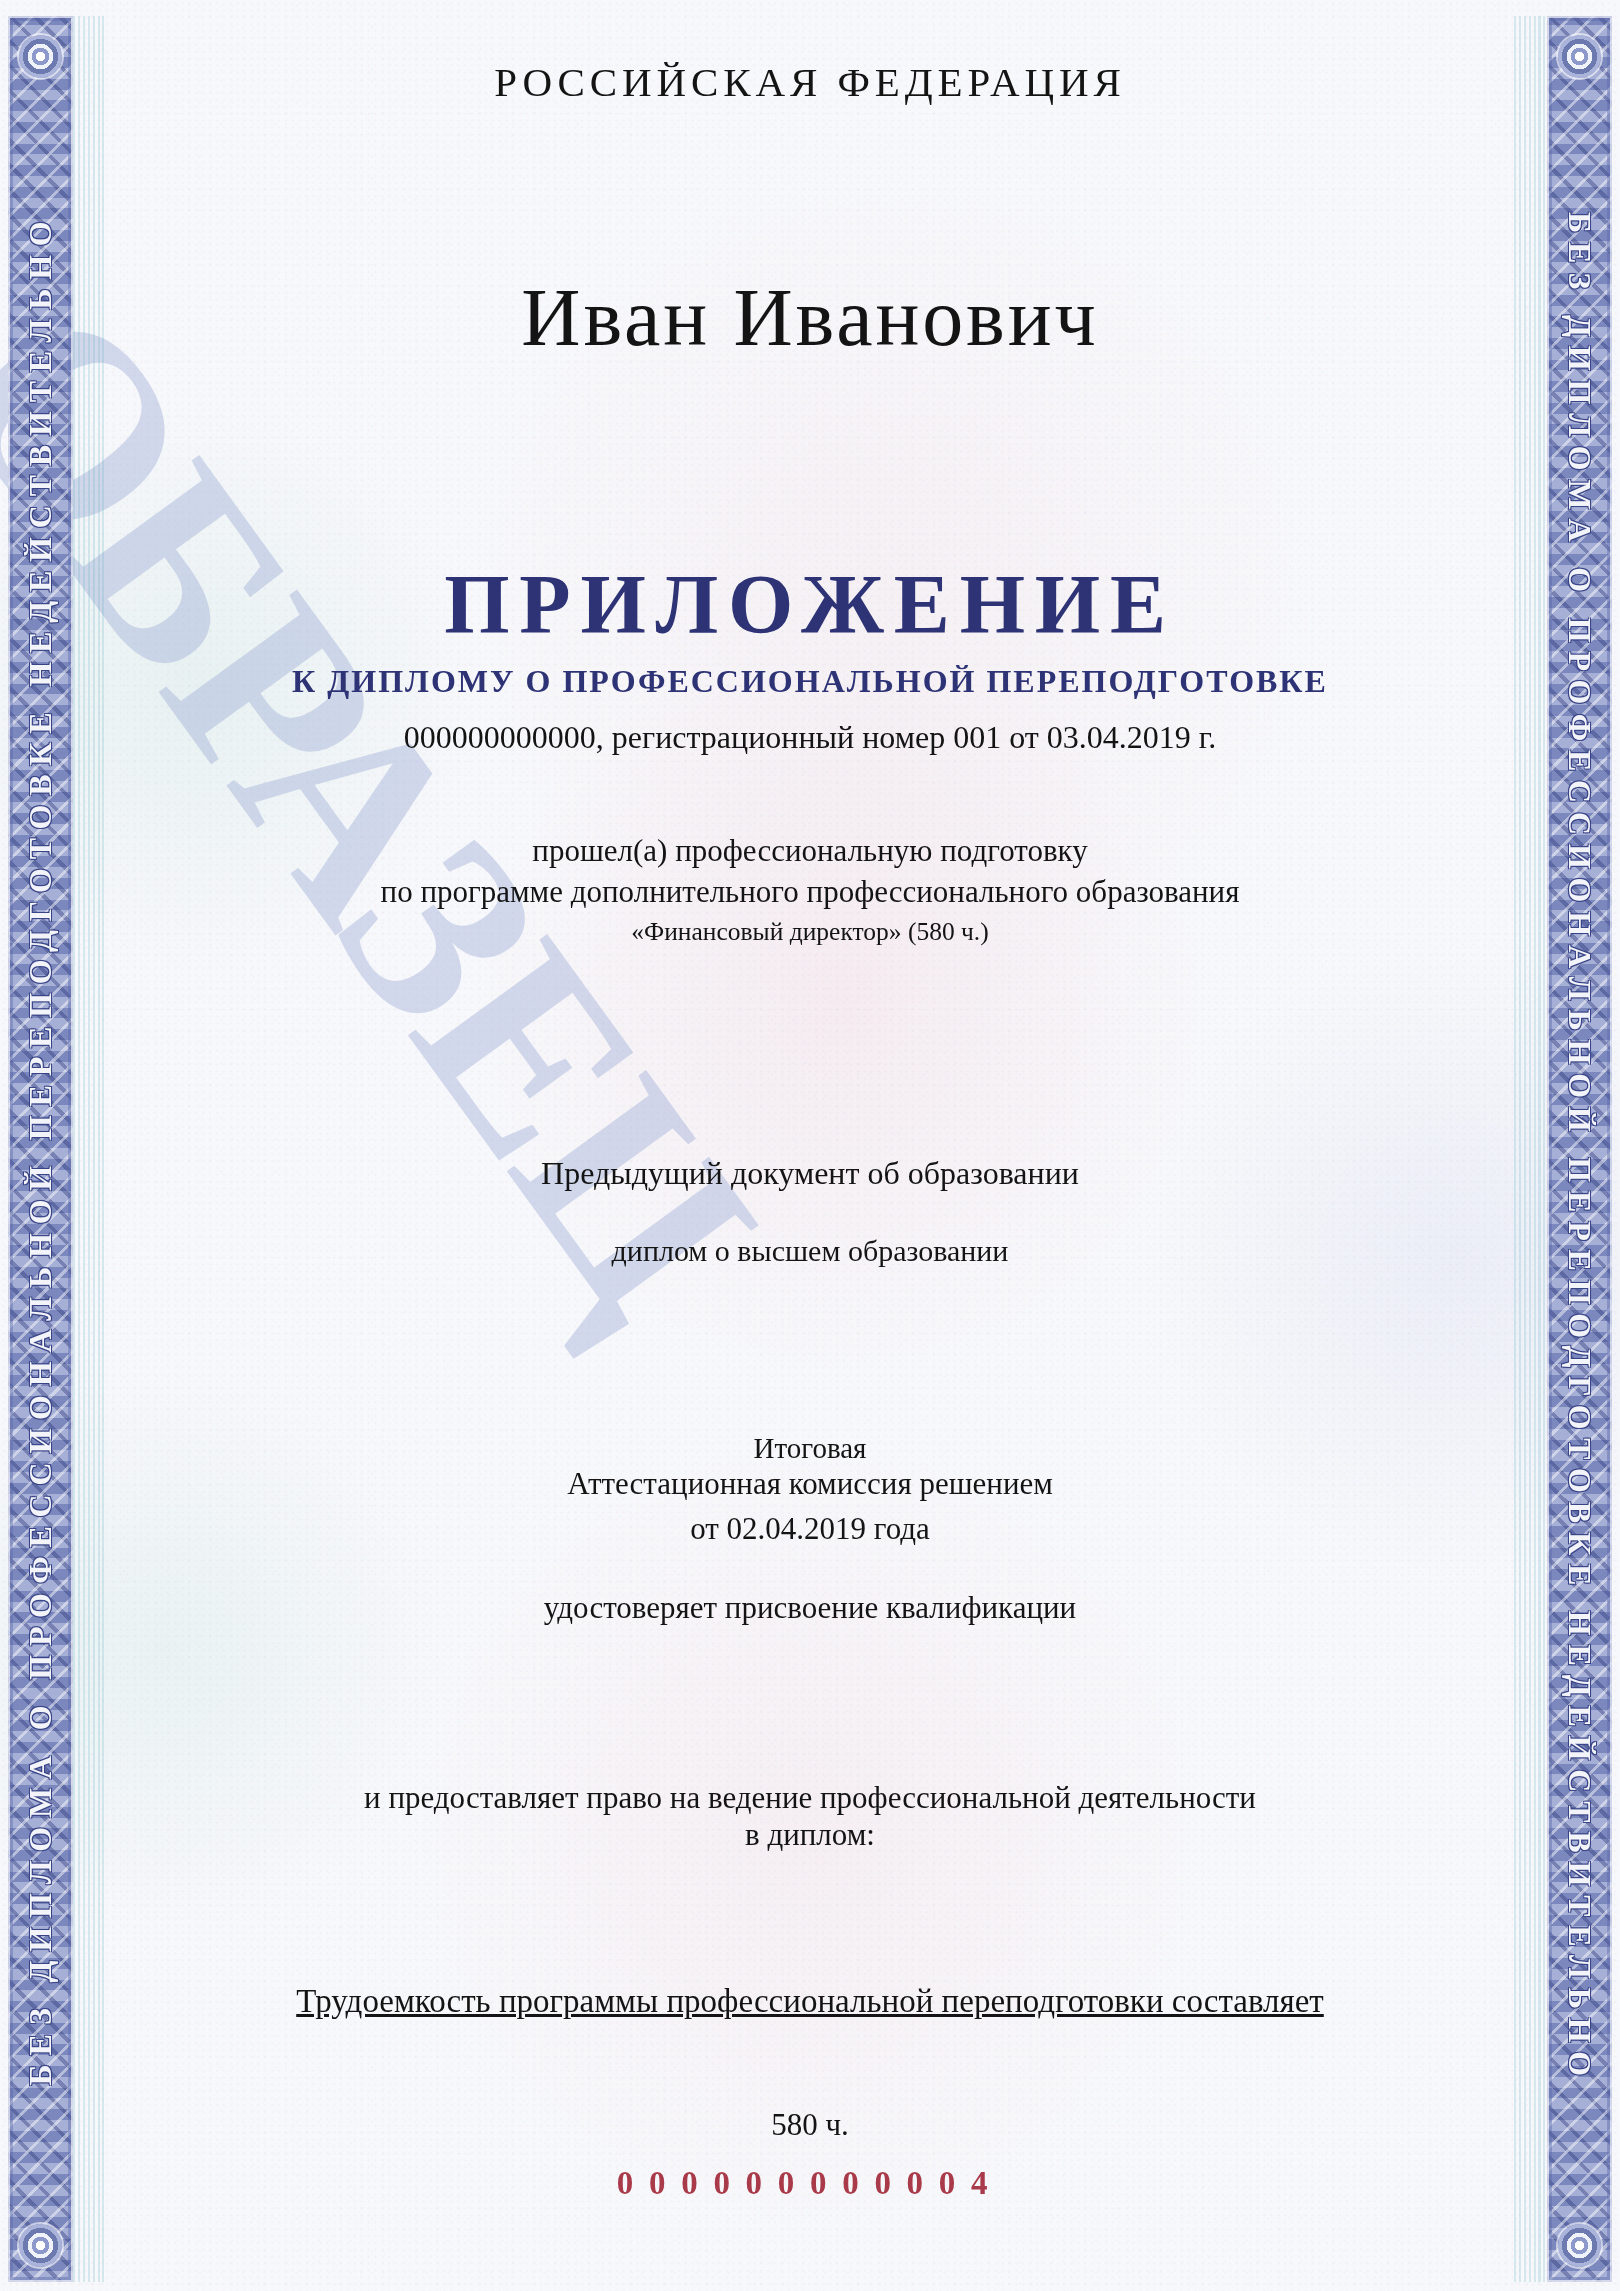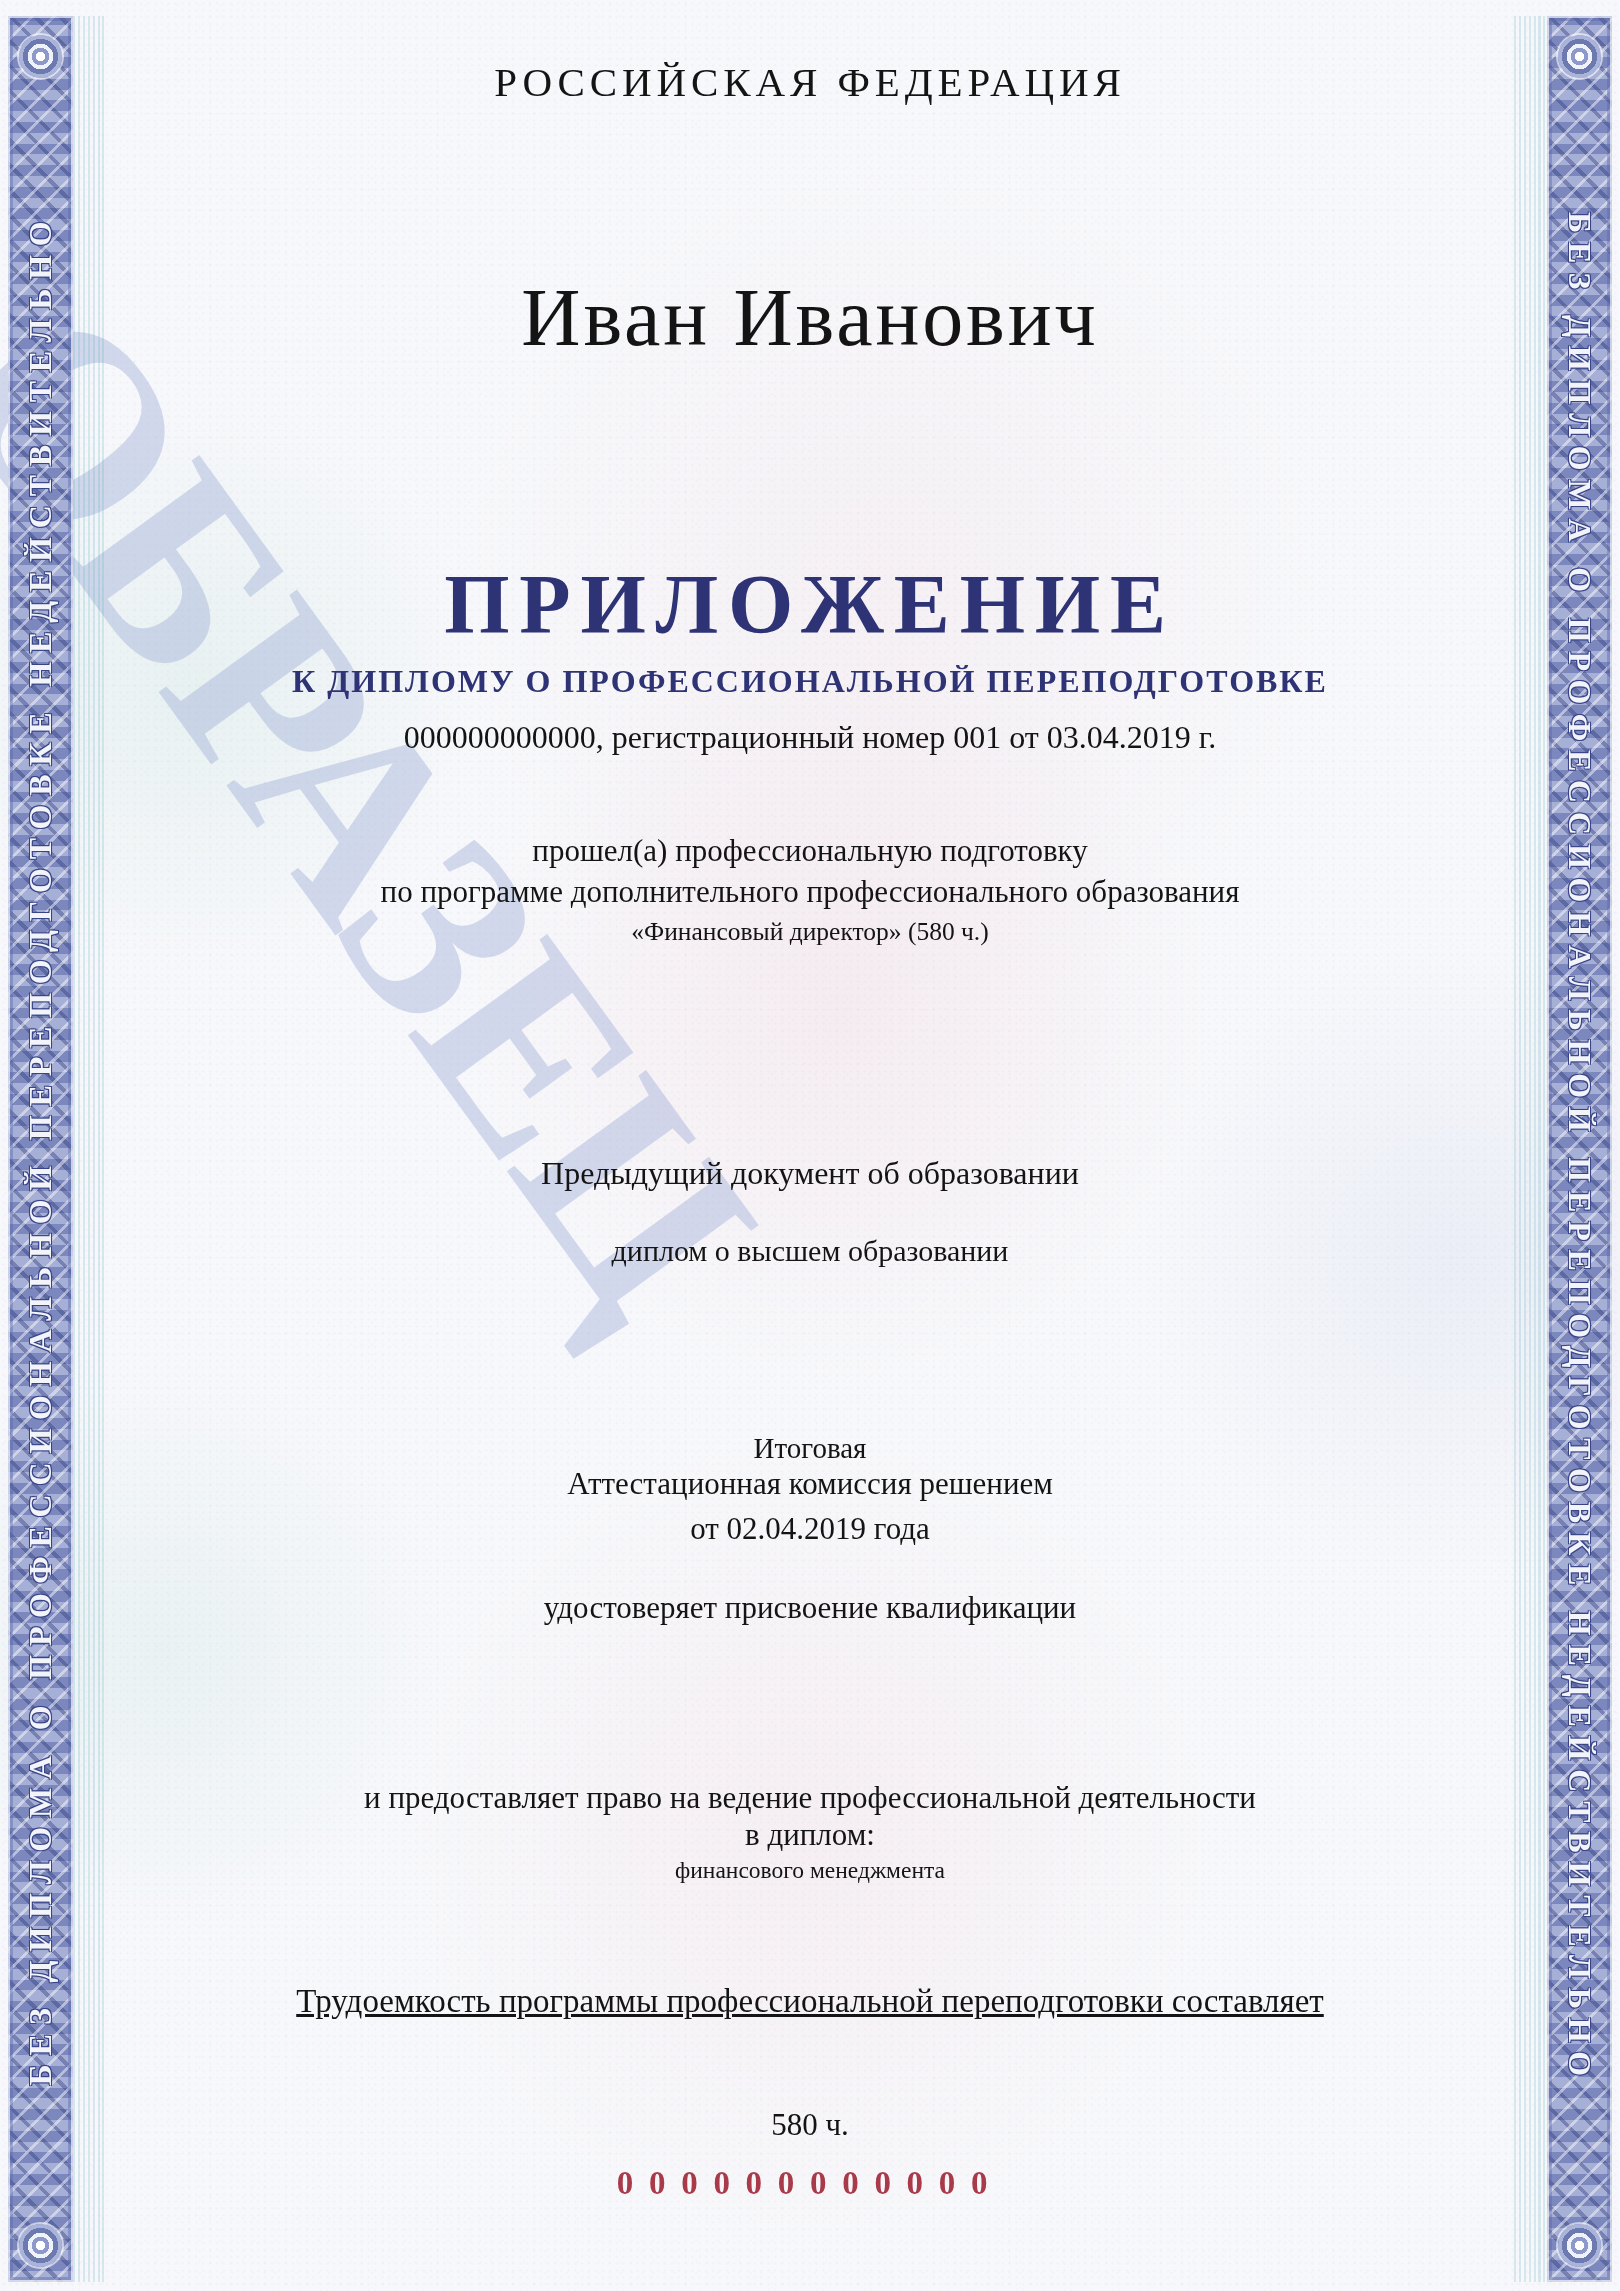--- a/index.html
+++ b/index.html
@@ -106,21 +106,20 @@
   <div class="line" style="top:1219px;font-size:30px;margin-top:16px;">диплом о высшем образовании</div>
 
   <div class="line" style="top:1433px;font-size:29px;">Итоговая</div>
   <div class="line" style="top:1468px;font-size:31px;">Аттестационная комиссия решением</div>
   <div class="line" style="top:1513px;font-size:31px;">от 02.04.2019 года</div>
 
   <div class="line" style="top:1592px;font-size:31px;">удостоверяет присвоение квалификации</div>
 
   <div class="line" style="top:1782px;font-size:31px;">и предоставляет право на ведение профессиональной деятельности</div>
   <div class="line" style="top:1819px;font-size:31px;">в диплом:</div>
-  <div class="line" style="top:1858px;font-size:23.5px;">финансового менеджмента</div>
 
   <div class="line" style="top:1984px;font-size:33px;text-decoration:underline;">Трудоемкость программы профессиональной переподготовки составляет</div>
   <div class="line" style="top:2109px;font-size:31px;">580 ч.</div>
 
-  <div class="line red-serial" style="top:2166px;font-size:33px;letter-spacing:15.7px;">000000000000</div>
+  <div class="line red-serial" style="top:2166px;font-size:33px;letter-spacing:15.7px;">000000000004</div>
 
 </div>
 
 
 </body></html>

